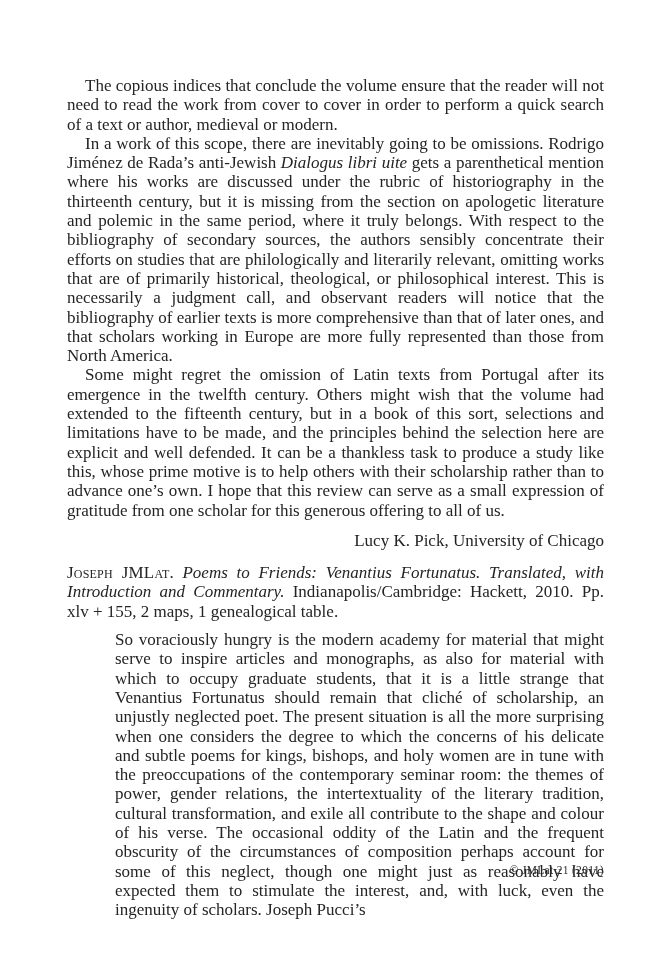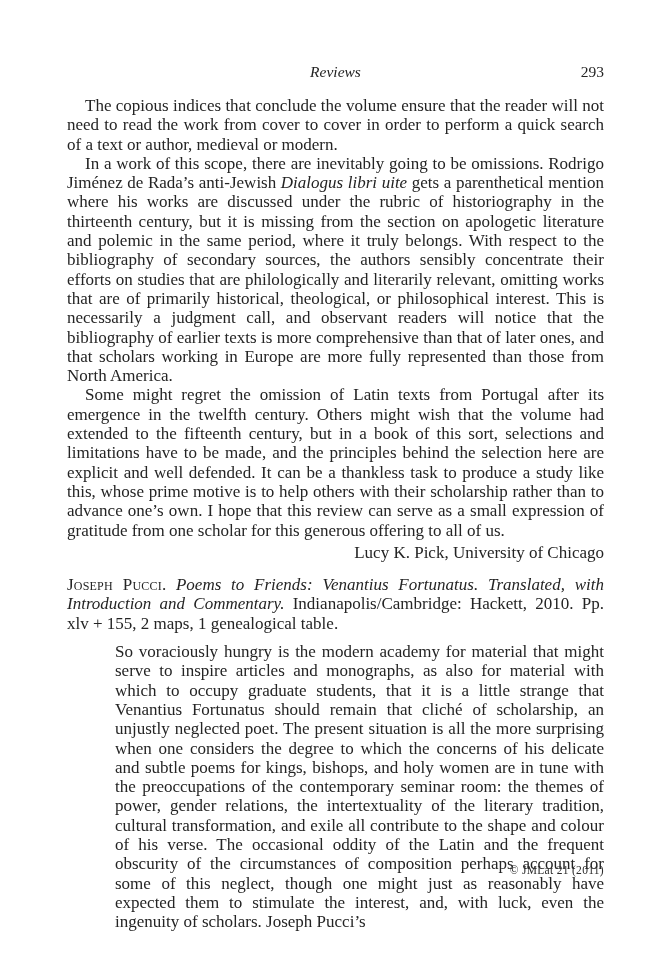--- a/index.html
+++ b/index.html
@@ -39,21 +39,21 @@
     margin-top: 14px;
     font-size: 17px;
     line-height: 19.3px;
     text-align: justify;
   }
   p { margin: 0; padding: 0; }
   .indent { text-indent: 18px; }
   .signature {
     text-align: right;
     text-indent: 0;
-    margin-top: 3px;
+    margin-top: 11px;
   }
   .citation {
     margin-top: 13px;
     text-align: justify;
   }
   .smallcaps {
     font-variant: small-caps;
     letter-spacing: 0.2px;
   }
   .italic { font-style: italic; margin-top: 32px; }
@@ -70,33 +70,29 @@
     color: #2a2a2a;
     letter-spacing: 0.3px;
   }
 </style>
 </head>
 <body>
 
 <div class="page">
   <div class="column">
 
-    <div class="pageheader">
-      <span class="running-title">Reviews</span>
-      <span class="page-number">293</span>
-    </div>
 
     <div class="bodytext">
       <p class="indent">The copious indices that conclude the volume ensure that the reader will not need to read the work from cover to cover in order to perform a quick search of a text or author, medieval or modern.</p>
       <p class="indent"><span>In a work of this scope, there are inevitably going to be omissions. Rodrigo Jiménez de Rada’s anti-Jewish </span><span class="italic">Dialogus libri uite</span><span> gets a parenthetical mention where his works are discussed under the rubric of historiography in the thirteenth century, but it is missing from the section on apologetic literature and polemic in the same period, where it truly belongs. With respect to the bibliography of secondary sources, the authors sensibly concentrate their efforts on studies that are philologically and literarily relevant, omitting works that are of primarily historical, theological, or philosophical interest. This is necessarily a judgment call, and observant readers will notice that the bibliography of earlier texts is more comprehensive than that of later ones, and that scholars working in Europe are more fully represented than those from North America.</span></p>
       <p class="indent">Some might regret the omission of Latin texts from Portugal after its emergence in the twelfth century. Others might wish that the volume had extended to the fifteenth century, but in a book of this sort, selections and limitations have to be made, and the principles behind the selection here are explicit and well defended. It can be a thankless task to produce a study like this, whose prime motive is to help others with their scholarship rather than to advance one’s own. I hope that this review can serve as a small expression of gratitude from one scholar for this generous offering to all of us.</p>
       <p class="signature">Lucy K. Pick, University of Chicago</p>
 
       <div>
-        <p class="citation"><span class="smallcaps">Joseph Pucci</span><span>. </span><span class="italic">Poems to Friends: Venantius Fortunatus. Translated, with Introduction and Commentary.</span><span> Indianapolis/Cambridge: Hackett, 2010. Pp. xlv + 155, 2 maps, 1 genealogical table.</span></p>
+        <p class="citation"><span class="smallcaps">Joseph JMLat</span><span>. </span><span class="italic">Poems to Friends: Venantius Fortunatus. Translated, with Introduction and Commentary.</span><span> Indianapolis/Cambridge: Hackett, 2010. Pp. xlv + 155, 2 maps, 1 genealogical table.</span></p>
         <p class="review-body">So voraciously hungry is the modern academy for material that might serve to inspire articles and monographs, as also for material with which to occupy graduate students, that it is a little strange that Venantius Fortunatus should remain that cliché of scholarship, an unjustly neglected poet. The present situation is all the more surprising when one considers the degree to which the concerns of his delicate and subtle poems for kings, bishops, and holy women are in tune with the preoccupations of the contemporary seminar room: the themes of power, gender relations, the intertextuality of the literary tradition, cultural transformation, and exile all contribute to the shape and colour of his verse. The occasional oddity of the Latin and the frequent obscurity of the circumstances of composition perhaps account for some of this neglect, though one might just as reasonably have expected them to stimulate the interest, and, with luck, even the ingenuity of scholars. Joseph Pucci’s</p>
       </div>
     </div>
 
   </div>
 
   <div class="pagefooter">© JMLat 21 (2011)</div>
 </div>
 
 </body></html>

